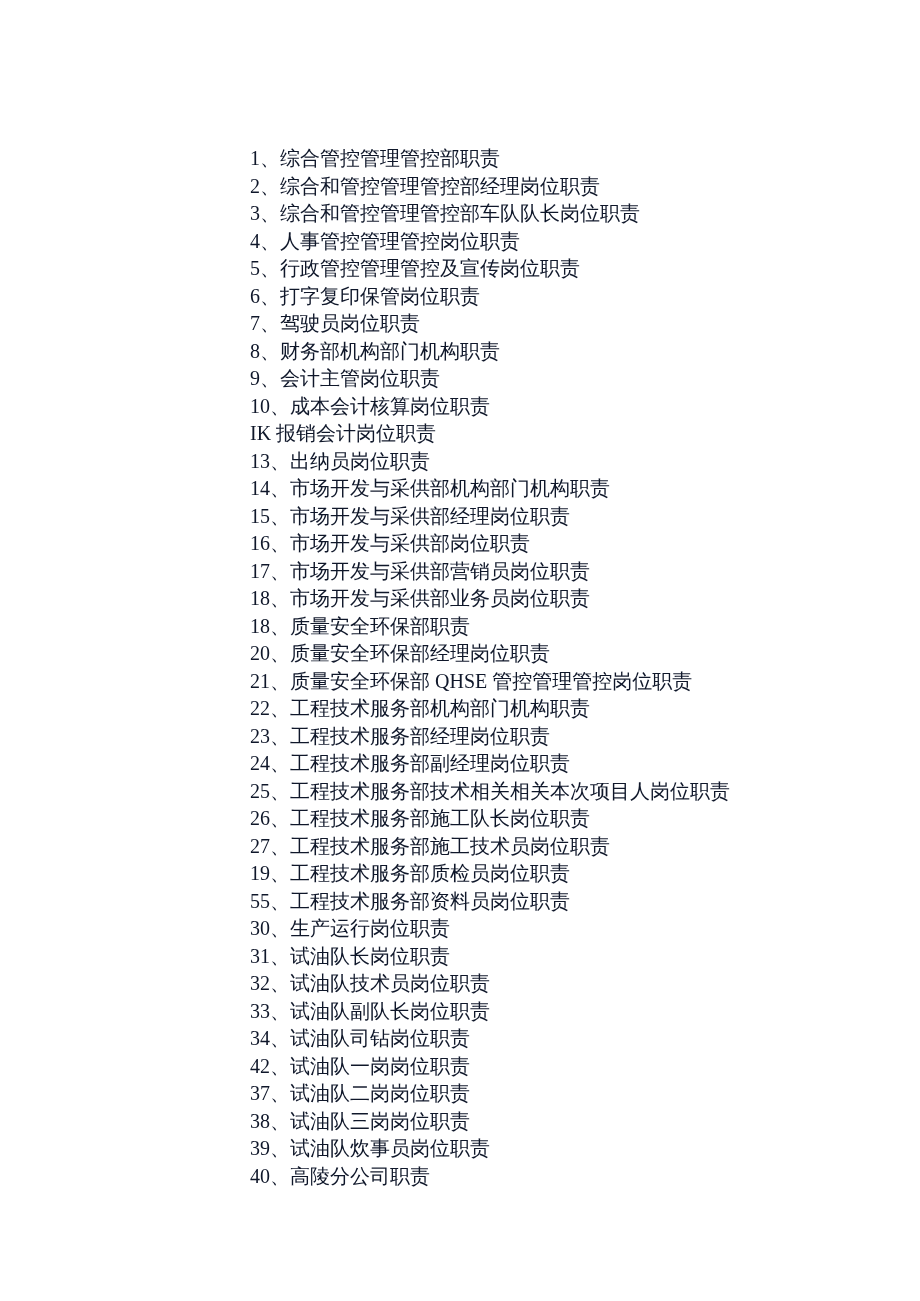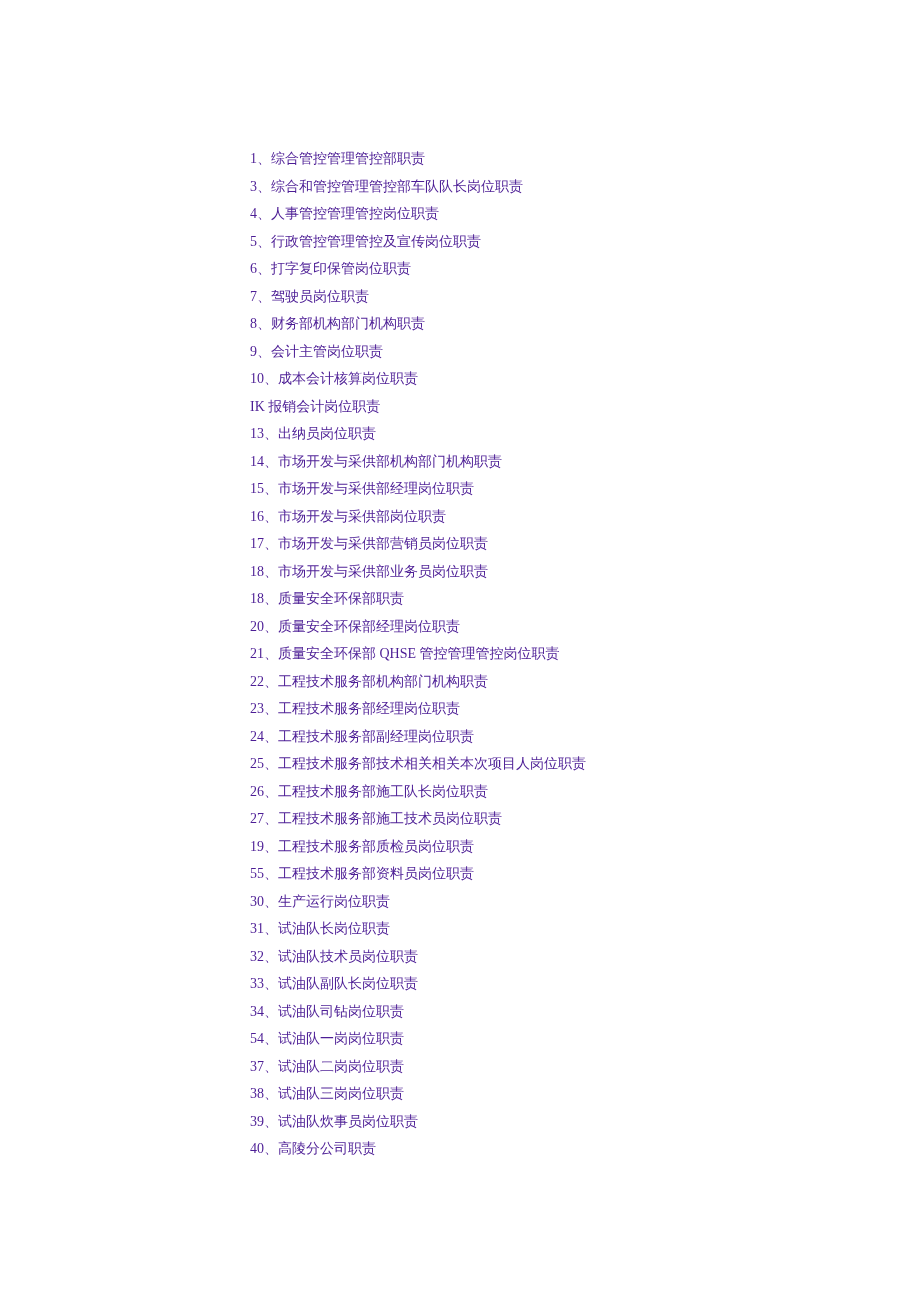--- a/index.html
+++ b/index.html
@@ -12,31 +12,32 @@
       font-family: "SimSun", "宋体", serif;
       width: 920px;
       height: 1301px;
       padding: 145px 0 0 250px;
     }
     .list {
       display: flex;
       flex-direction: column;
     }
     .list-item {
-      font-size: 14px;
+      font-size: 20px;
       line-height: 27.5px;
-      color: #4c1d95;
+      color: #0f172a;
       white-space: nowrap;
     }
   </style>
 </head>
 <body>
 
 <div class="list" id="list-container">
 <div class="list-item">1、综合管控管理管控部职责</div>
+    <div class="list-item">2、综合和管控管理管控部经理岗位职责</div>
     <div class="list-item">3、综合和管控管理管控部车队队长岗位职责</div>
     <div class="list-item">4、人事管控管理管控岗位职责</div>
     <div class="list-item">5、行政管控管理管控及宣传岗位职责</div>
     <div class="list-item">6、打字复印保管岗位职责</div>
     <div class="list-item">7、驾驶员岗位职责</div>
     <div class="list-item">8、财务部机构部门机构职责</div>
     <div class="list-item">9、会计主管岗位职责</div>
     <div class="list-item">10、成本会计核算岗位职责</div>
     <div class="list-item">IK 报销会计岗位职责</div>
     <div class="list-item">13、出纳员岗位职责</div>
@@ -54,18 +55,18 @@
     <div class="list-item">25、工程技术服务部技术相关相关本次项目人岗位职责</div>
     <div class="list-item">26、工程技术服务部施工队长岗位职责</div>
     <div class="list-item">27、工程技术服务部施工技术员岗位职责</div>
     <div class="list-item">19、工程技术服务部质检员岗位职责</div>
     <div class="list-item">55、工程技术服务部资料员岗位职责</div>
     <div class="list-item">30、生产运行岗位职责</div>
     <div class="list-item">31、试油队长岗位职责</div>
     <div class="list-item">32、试油队技术员岗位职责</div>
     <div class="list-item">33、试油队副队长岗位职责</div>
     <div class="list-item">34、试油队司钻岗位职责</div>
-    <div class="list-item">54、试油队一岗岗位职责</div>
+    <div class="list-item">42、试油队一岗岗位职责</div>
     <div class="list-item">37、试油队二岗岗位职责</div>
     <div class="list-item">38、试油队三岗岗位职责</div>
     <div class="list-item">39、试油队炊事员岗位职责</div>
     <div class="list-item">40、高陵分公司职责</div>
   </div>
 
 </body></html>

